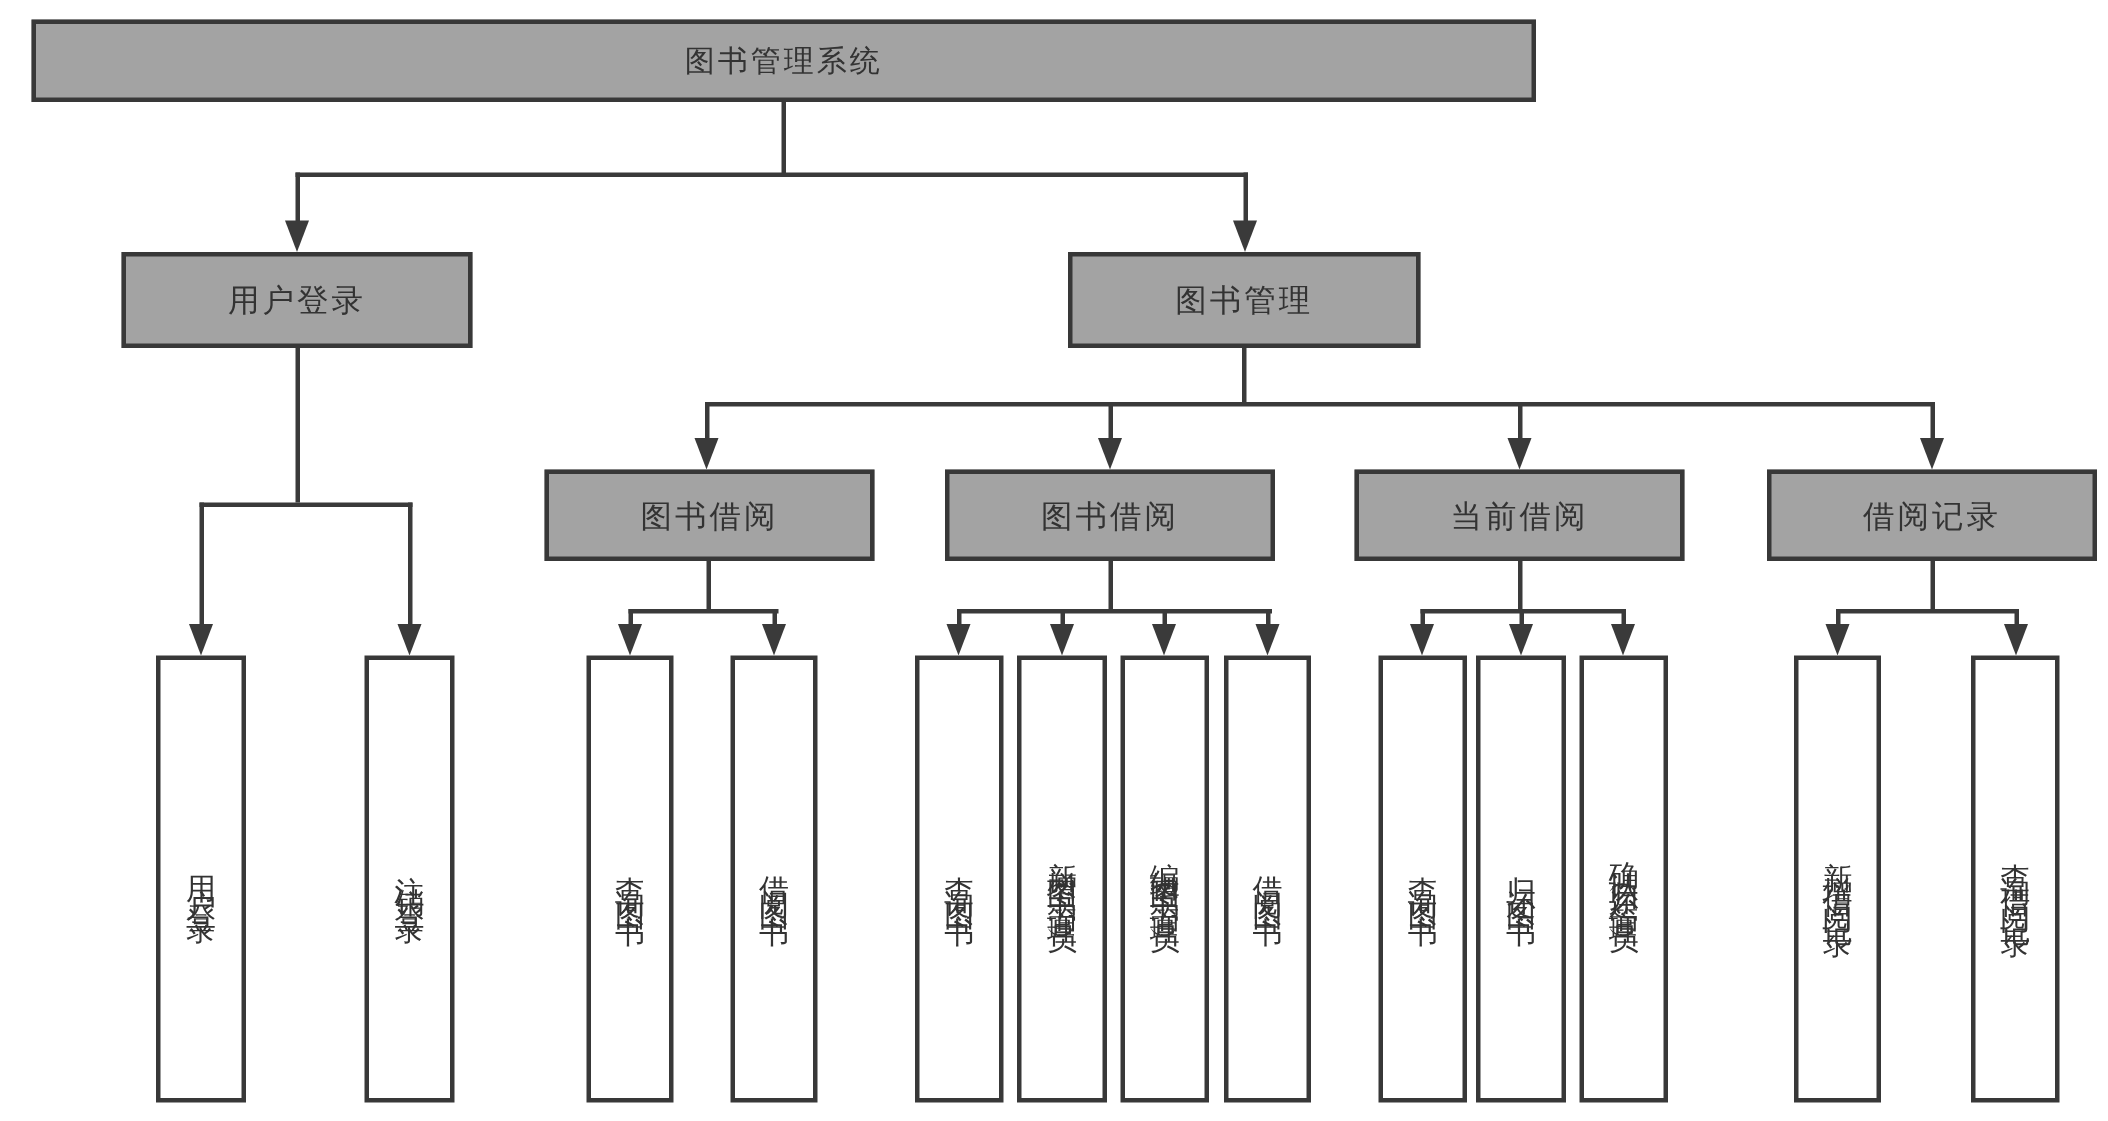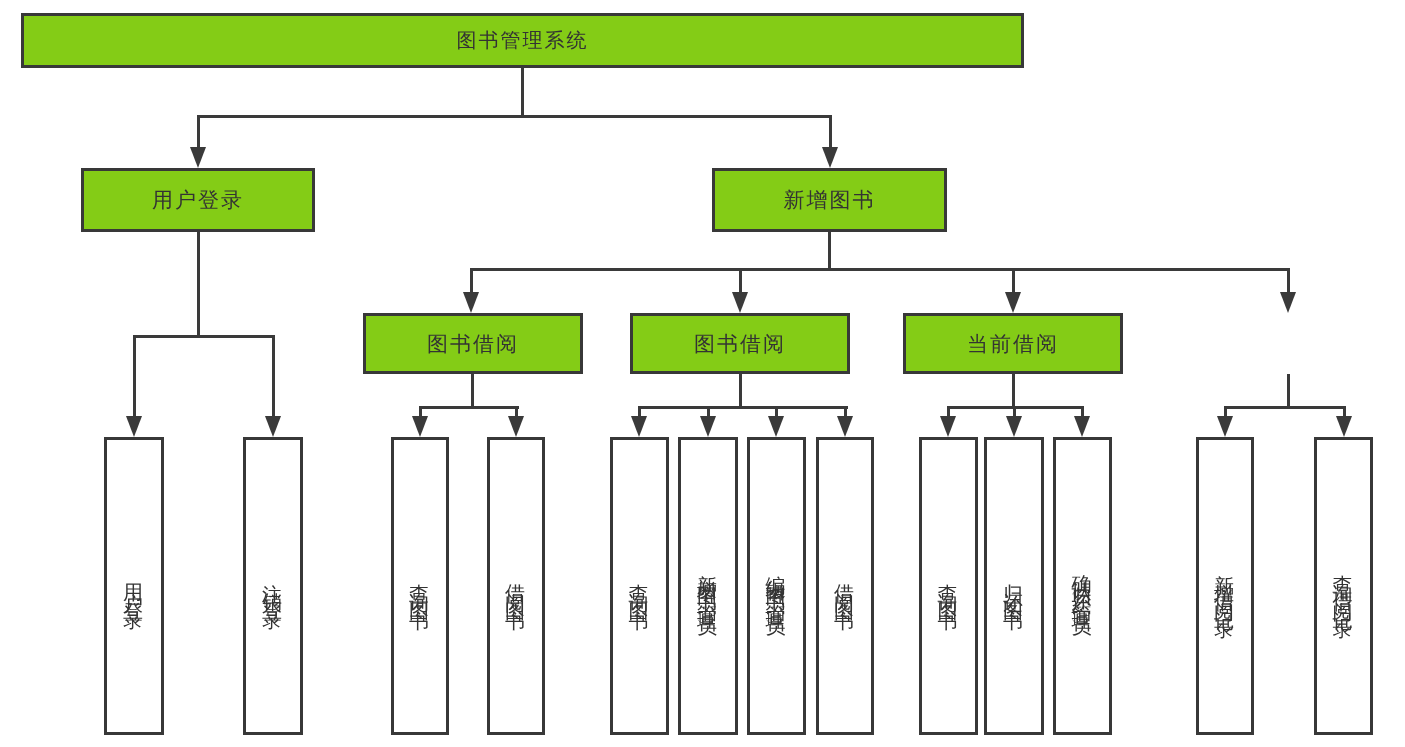--- a/index.html
+++ b/index.html
@@ -1,21 +1,21 @@
 <!DOCTYPE html>
 <html><head>
 <meta charset="utf-8">
 <style>
   html,body{margin:0;padding:0;background:#ffffff;}
   #canvas{
     position:relative;width:1405px;height:747px;background:#ffffff;overflow:hidden;
     font-family:"Liberation Sans","DejaVu Sans",sans-serif;color:#333333;
   }
   .node{
-    position:absolute;box-sizing:border-box;background:#84cc16;
+    position:absolute;box-sizing:border-box;background:#a3a3a3;
     border:3px solid #383838;display:flex;align-items:center;justify-content:center;
     font-size:21px;letter-spacing:2px;color:#333333;white-space:nowrap;z-index:2;
   }
   .vnode{
     position:absolute;box-sizing:border-box;background:#ffffff;
     border:3px solid #383838;display:flex;align-items:center;justify-content:center;
     writing-mode:vertical-rl;text-orientation:mixed;
     font-size:20px;letter-spacing:9px;color:#333333;z-index:2;
   }
   .hline,.vline{position:absolute;background:#3a3a3a;z-index:1;}
@@ -39,21 +39,21 @@
   <div class="node" style="left:21px;top:13px;width:1003px;height:55px;font-size:20px;">图书管理系统</div>
 
   <div class="vline" style="left:521px;top:68px;height:50px;"></div>
   <div class="hline" style="left:197px;top:115px;width:635px;"></div>
   <div class="vline" style="left:197px;top:115px;height:33px;"></div>
   <div class="arrow" style="left:190px;top:147px;"></div>
   <div class="vline" style="left:829px;top:115px;height:33px;"></div>
   <div class="arrow" style="left:822px;top:147px;"></div>
 
   <div class="node" style="left:81px;top:168px;width:234px;height:64px;">用户登录</div>
-  <div class="node" style="left:712px;top:168px;width:235px;height:64px;">新增图书</div>
+  <div class="node" style="left:712px;top:168px;width:235px;height:64px;">图书管理</div>
 
   <div class="vline" style="left:197px;top:232px;height:103px;"></div>
   <div class="hline" style="left:133px;top:335px;width:142px;"></div>
   <div class="vline" style="left:133px;top:335px;height:81px;"></div>
   <div class="arrow" style="left:126px;top:416px;"></div>
   <div class="vline" style="left:272px;top:335px;height:81px;"></div>
   <div class="arrow" style="left:265px;top:416px;"></div>
 
   <div class="vline" style="left:828px;top:232px;height:36px;"></div>
   <div class="hline" style="left:470px;top:268px;width:820px;"></div>
@@ -62,20 +62,21 @@
   <div class="vline" style="left:739px;top:268px;height:26px;"></div>
   <div class="arrow" style="left:732px;top:292px;"></div>
   <div class="vline" style="left:1012px;top:268px;height:26px;"></div>
   <div class="arrow" style="left:1005px;top:292px;"></div>
   <div class="vline" style="left:1287px;top:268px;height:26px;"></div>
   <div class="arrow" style="left:1280px;top:292px;"></div>
 
   <div class="node" style="left:363px;top:313px;width:220px;height:61px;">图书借阅</div>
   <div class="node" style="left:903px;top:313px;width:220px;height:61px;">当前借阅</div>
   <div class="node" style="left:630px;top:313px;width:220px;height:61px;">图书借阅</div>
+  <div class="node" style="left:1178px;top:313px;width:220px;height:61px;">借阅记录</div>
 
   <div class="vline" style="left:471px;top:374px;height:32px;"></div>
   <div class="hline" style="left:419px;top:406px;width:100px;"></div>
   <div class="vline" style="left:419px;top:406px;height:11px;"></div>
   <div class="arrow" style="left:412px;top:416px;"></div>
   <div class="vline" style="left:515px;top:406px;height:11px;"></div>
   <div class="arrow" style="left:508px;top:416px;"></div>
 
   <div class="vline" style="left:739px;top:374px;height:32px;"></div>
   <div class="hline" style="left:638px;top:406px;width:210px;"></div>

